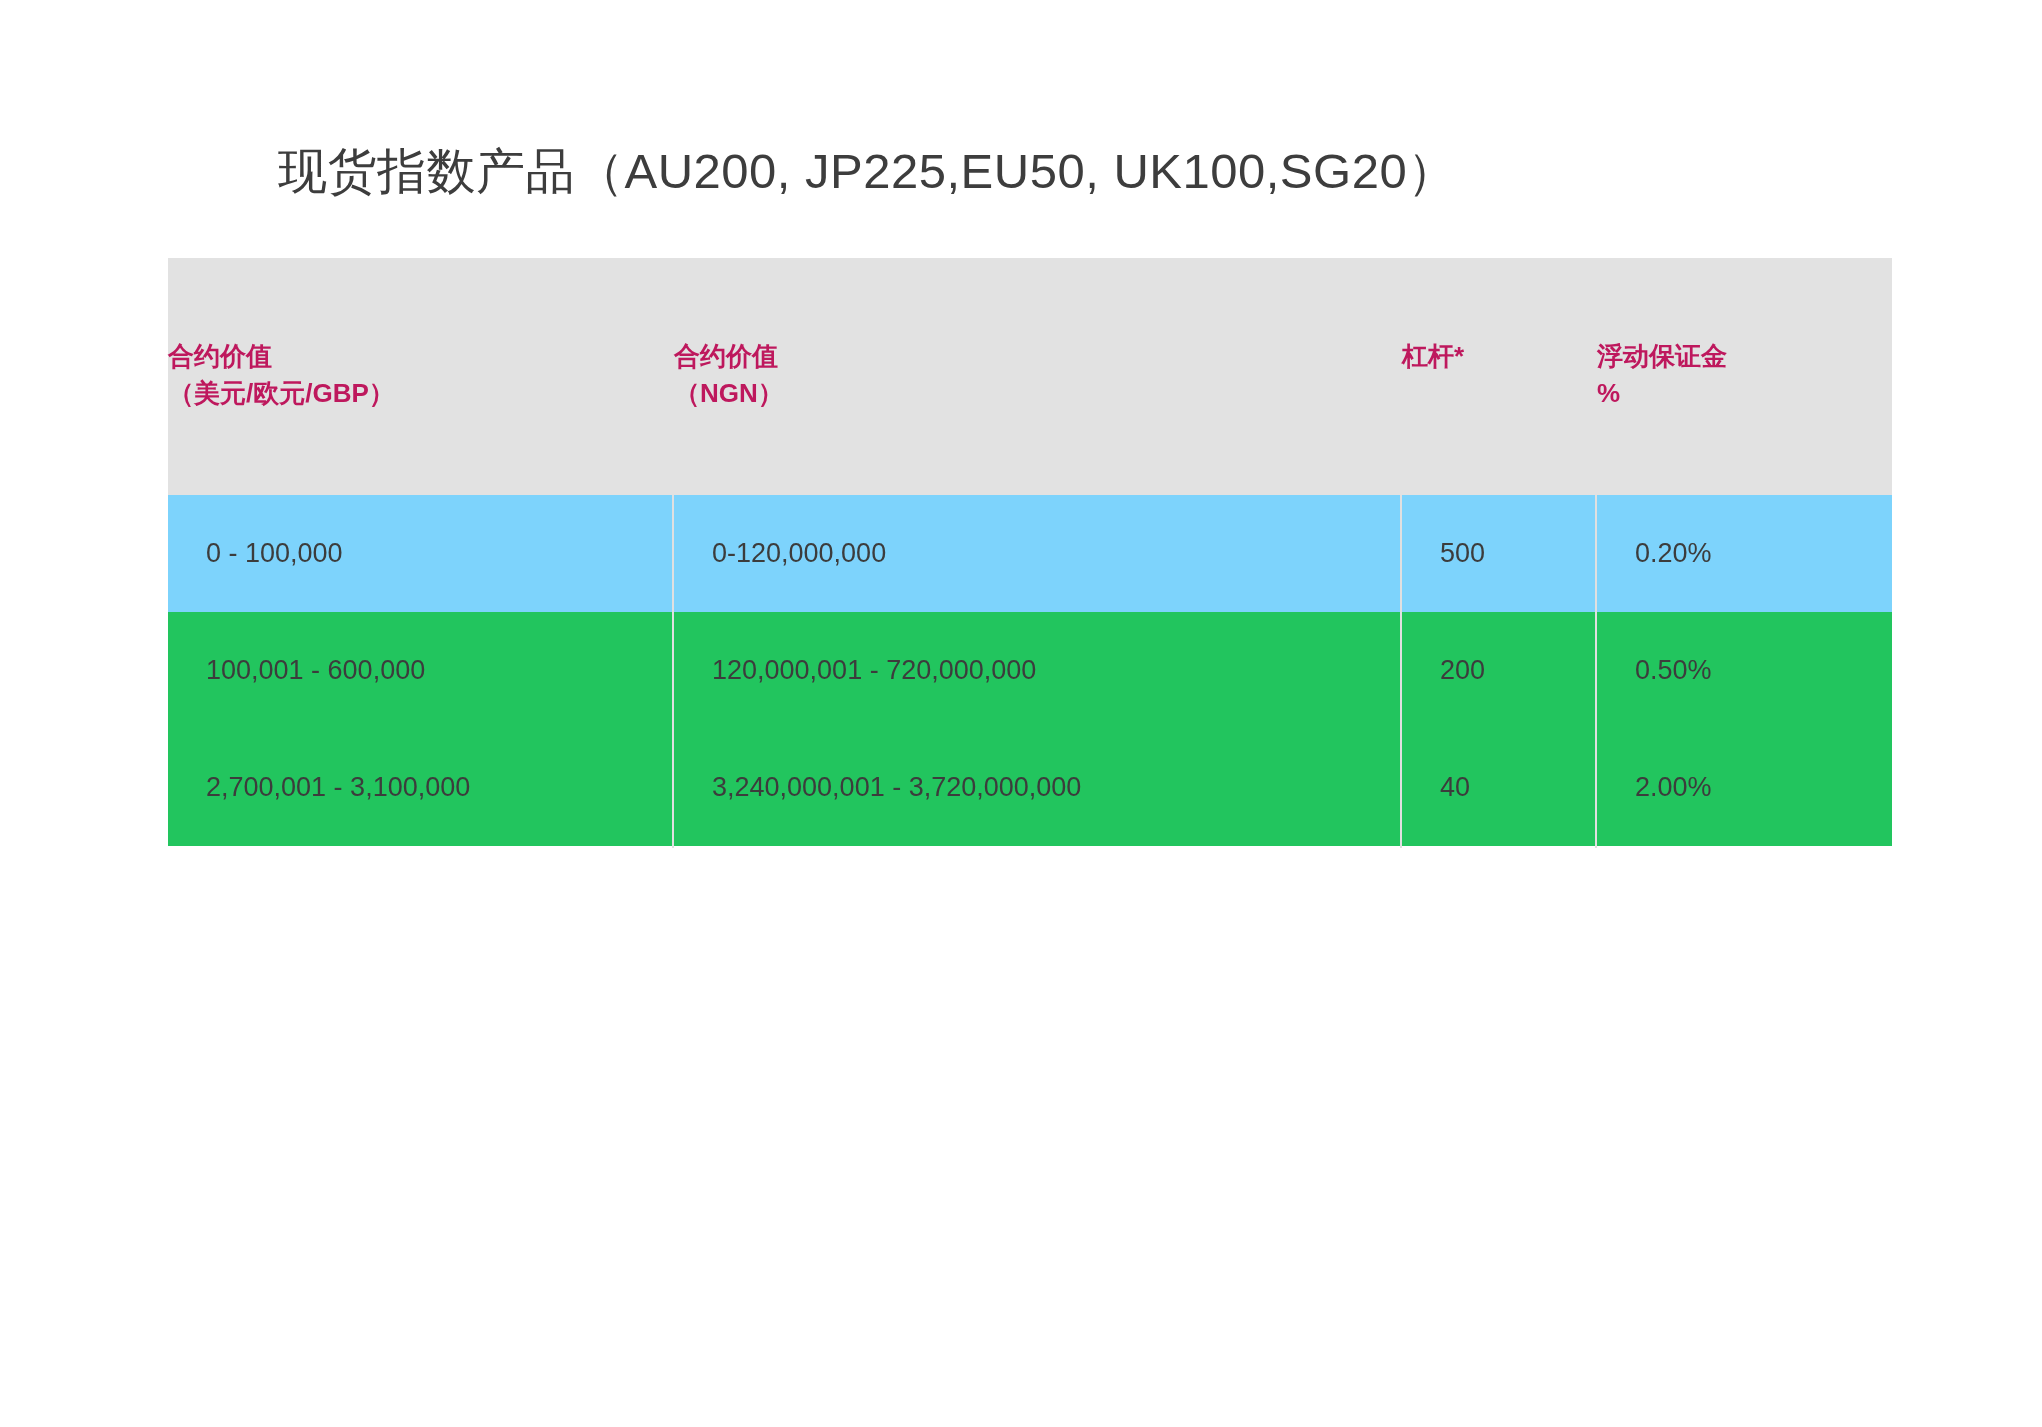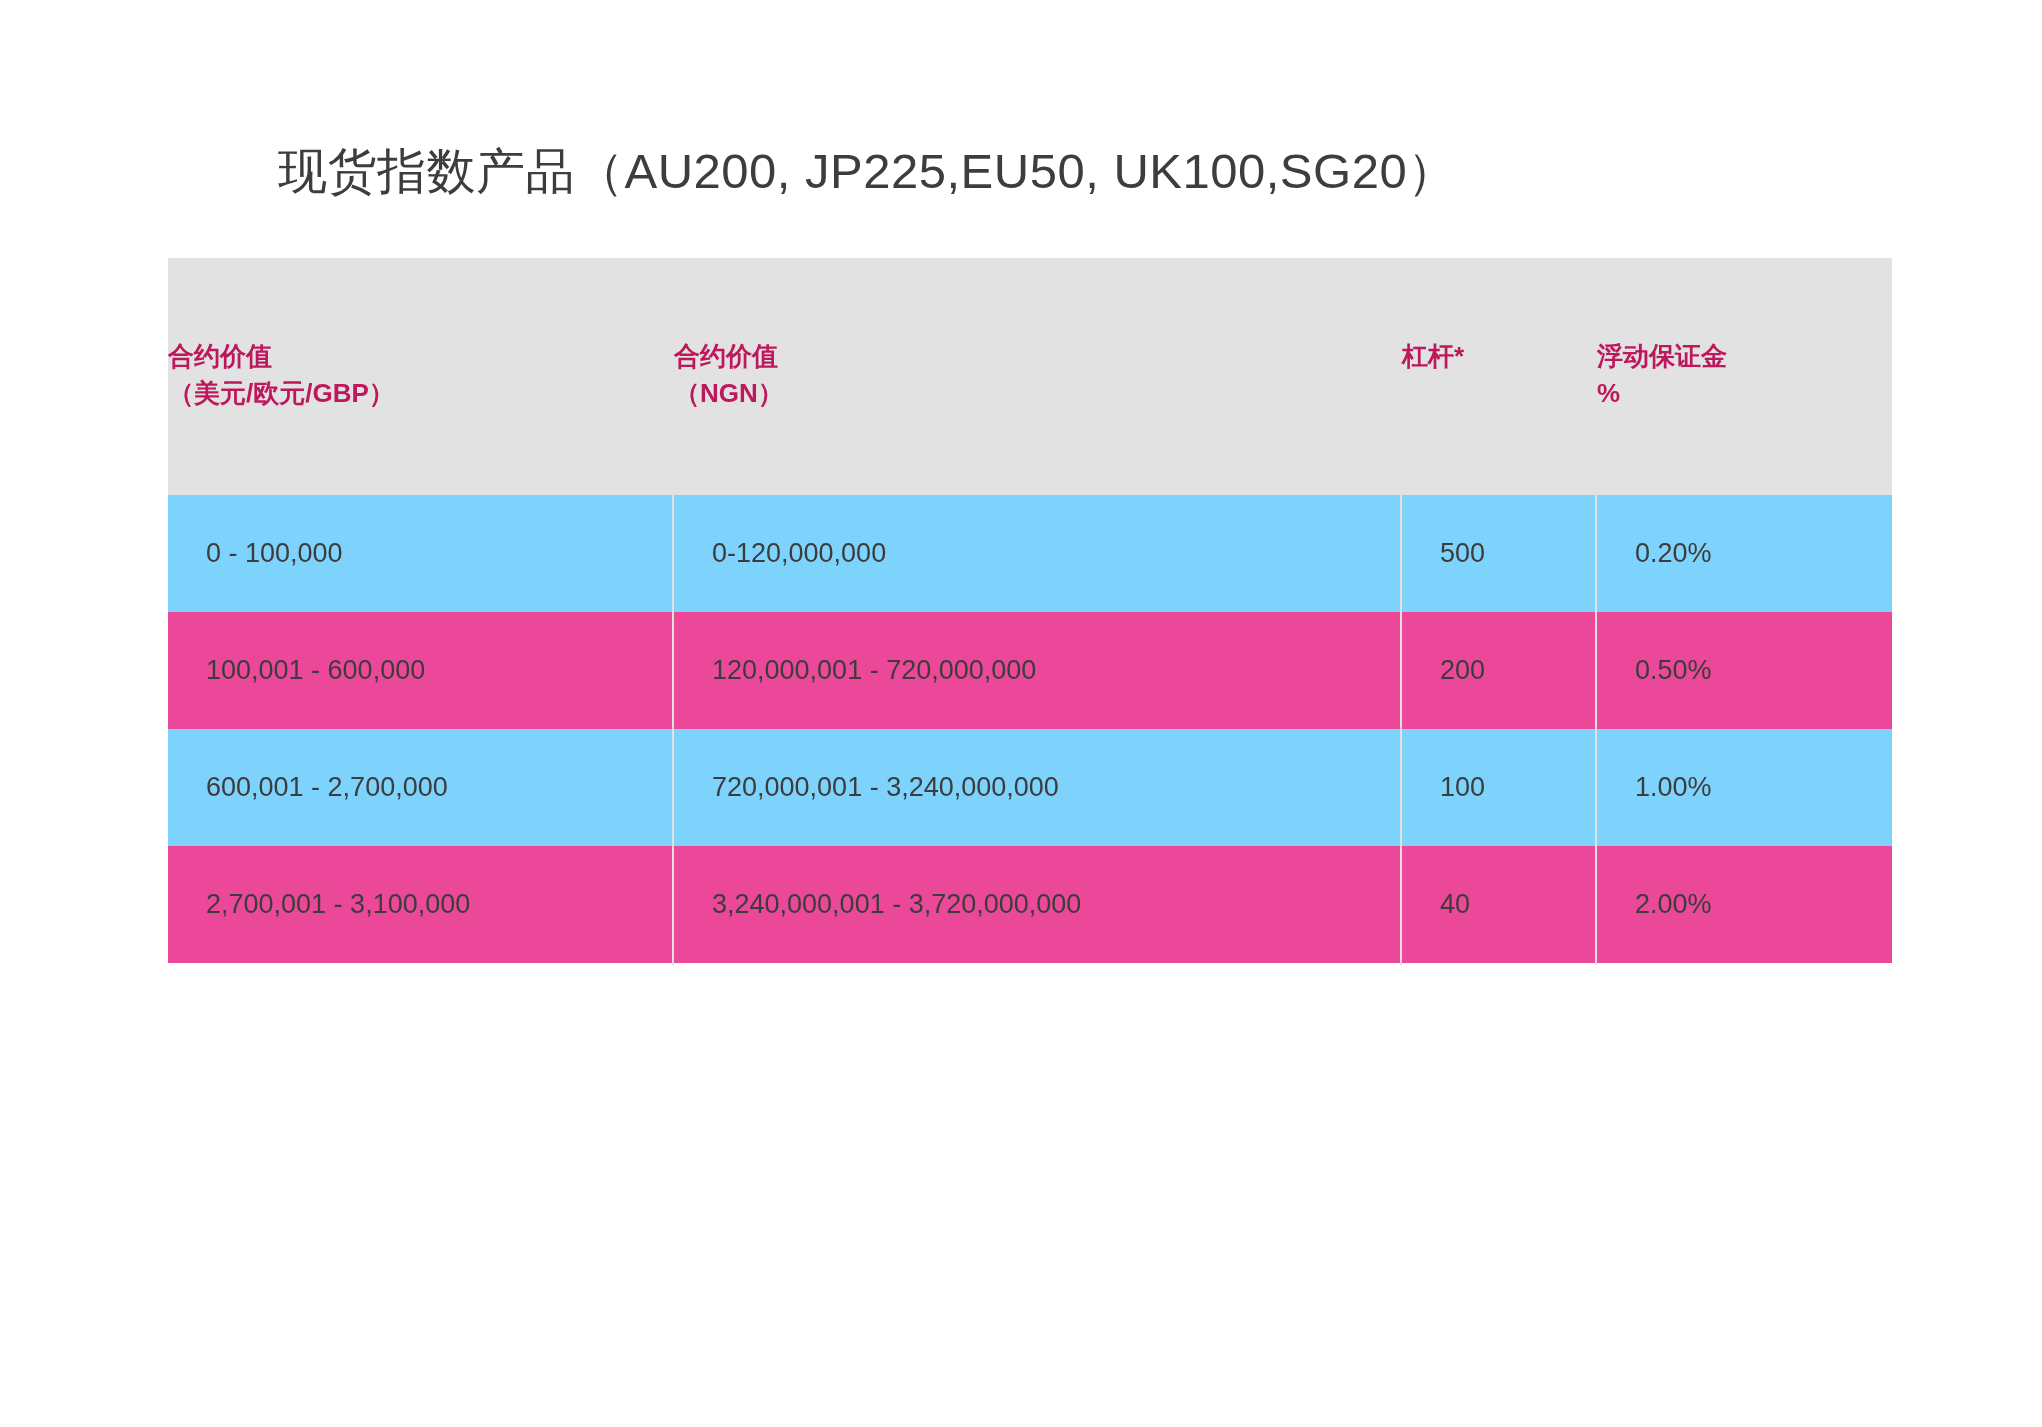--- a/index.html
+++ b/index.html
@@ -73,21 +73,21 @@
   tbody td {
     font-size: 27px;
     color: #3c3c3c;
     line-height: 1.3;
     padding: 41px 0 41px 0;
     vertical-align: middle;
     border: none;
     background: #7dd3fc;
   }
   tbody tr.alt td {
-    background: #ec4899;
+    background: #22c55e;
   }
   tbody td .cell-inner {
     padding-left: 38px;
     padding-right: 16px;
     white-space: nowrap;
   }
   
   tbody td.sep-left {
     border-left: 2px solid #e0e0e0;
   }
@@ -168,34 +168,20 @@
             <span class="cell-inner">120,000,001 - 720,000,000</span>
           </td>
           <td class="sep-left">
             <span class="cell-inner">200</span>
           </td>
           <td class="sep-left">
             <span class="cell-inner">0.50%</span>
           </td>
         </tr>
 
-        <tr>
-          <td>
-            <span class="cell-inner">600,001 - 2,700,000</span>
-          </td>
-          <td class="sep-left">
-            <span class="cell-inner">720,000,001 - 3,240,000,000</span>
-          </td>
-          <td class="sep-left">
-            <span class="cell-inner">100</span>
-          </td>
-          <td class="sep-left">
-            <span class="cell-inner">1.00%</span>
-          </td>
-        </tr>
 
         <tr class="alt">
           <td>
             <span class="cell-inner">2,700,001 - 3,100,000</span>
           </td>
           <td class="sep-left">
             <span class="cell-inner">3,240,000,001 - 3,720,000,000</span>
           </td>
           <td class="sep-left">
             <span class="cell-inner">40</span>

